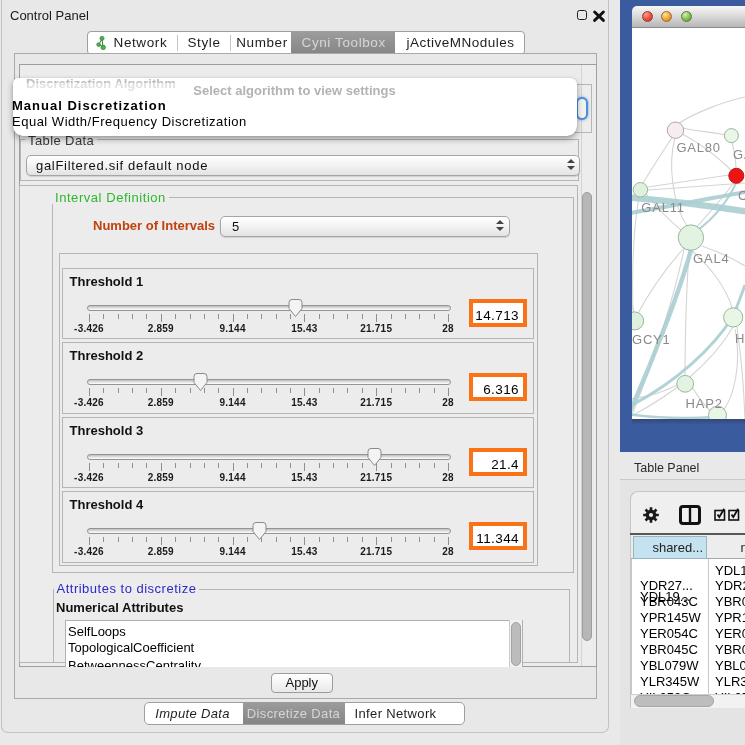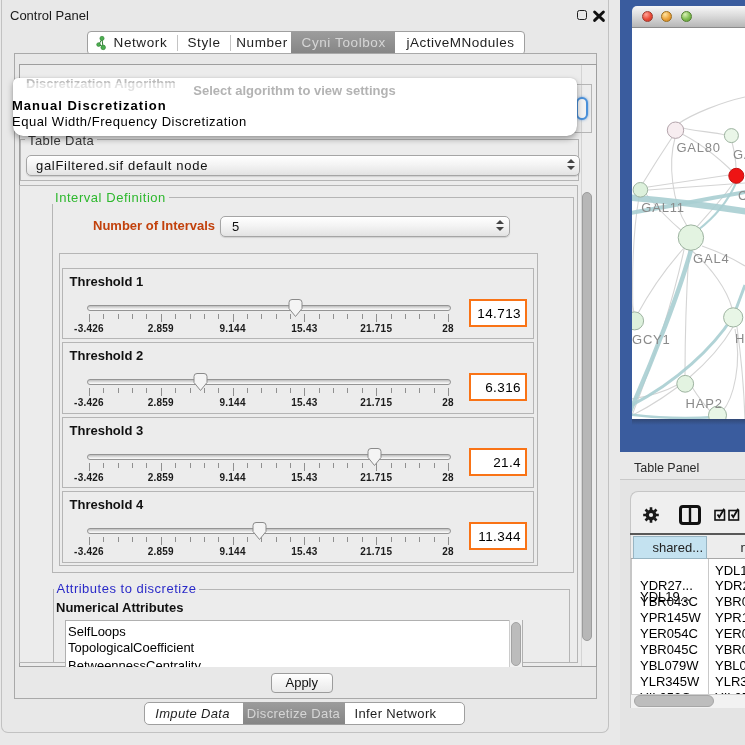--- a/index.html
+++ b/index.html
@@ -13,21 +13,21 @@
   .car{width:0;height:0;border-left:4px solid transparent;border-right:4px solid transparent;}
   .tbx{left:61.5px;width:472.5px;height:71.5px;border:1px solid #b5b5b5;}
   .tlb{left:7px;top:6px;font-size:13px;font-weight:bold;color:#111;}
   .trk{left:24px;top:36px;width:364px;height:6px;border:1px solid #949494;border-radius:3px;
        background:linear-gradient(180deg,#bdbdbd,#efefef 70%,#fbfbfb);}
   .tkm{left:26.5px;top:45px;width:360px;height:5px;
        background:repeating-linear-gradient(90deg,#8f8f8f 0 1px,transparent 1px 14.36px);}
   .tkM{left:26.5px;top:45px;width:360px;height:8px;
        background:repeating-linear-gradient(90deg,#8f8f8f 0 1px,transparent 1px 71.8px);}
   .num{top:54px;font-size:10px;font-weight:bold;color:#1a1a1a;letter-spacing:.25px;transform:translateX(-50%);}
-  .vf{left:406.5px;top:30px;width:58px;height:28px;background:#fff;border:2px solid #f97316;
+  .vf{left:406.5px;top:30px;width:58px;height:28px;background:#fff;border:4px solid #f97316;
       font-size:13.5px;letter-spacing:.4px;line-height:26px;text-align:right;padding-right:4px;color:#000;}
   .thumb{top:29px;}
   .n0{left:26.5px}.n1{left:98.3px}.n2{left:170.1px}.n3{left:241.9px}.n4{left:313.7px}.n5{left:385.5px}
   .seg{font-size:13.5px;line-height:23px;text-align:center;color:#1e1e1e;}
   .seg2{top:36px;font-size:13.5px;line-height:14px;color:#1e1e1e;letter-spacing:.6px;transform:translateX(-50%);}
   .seg3{top:706.5px;font-size:13px;line-height:14px;color:#1e1e1e;letter-spacing:.35px;transform:translateX(-50%);}
   .segsel{background:linear-gradient(180deg,#9c9c9c,#858585);color:#dcdcdc;}
   .item{font-size:13px;color:#000;}
   .row{font-size:13px;color:#000;line-height:15.9px;}
 </style></head>

